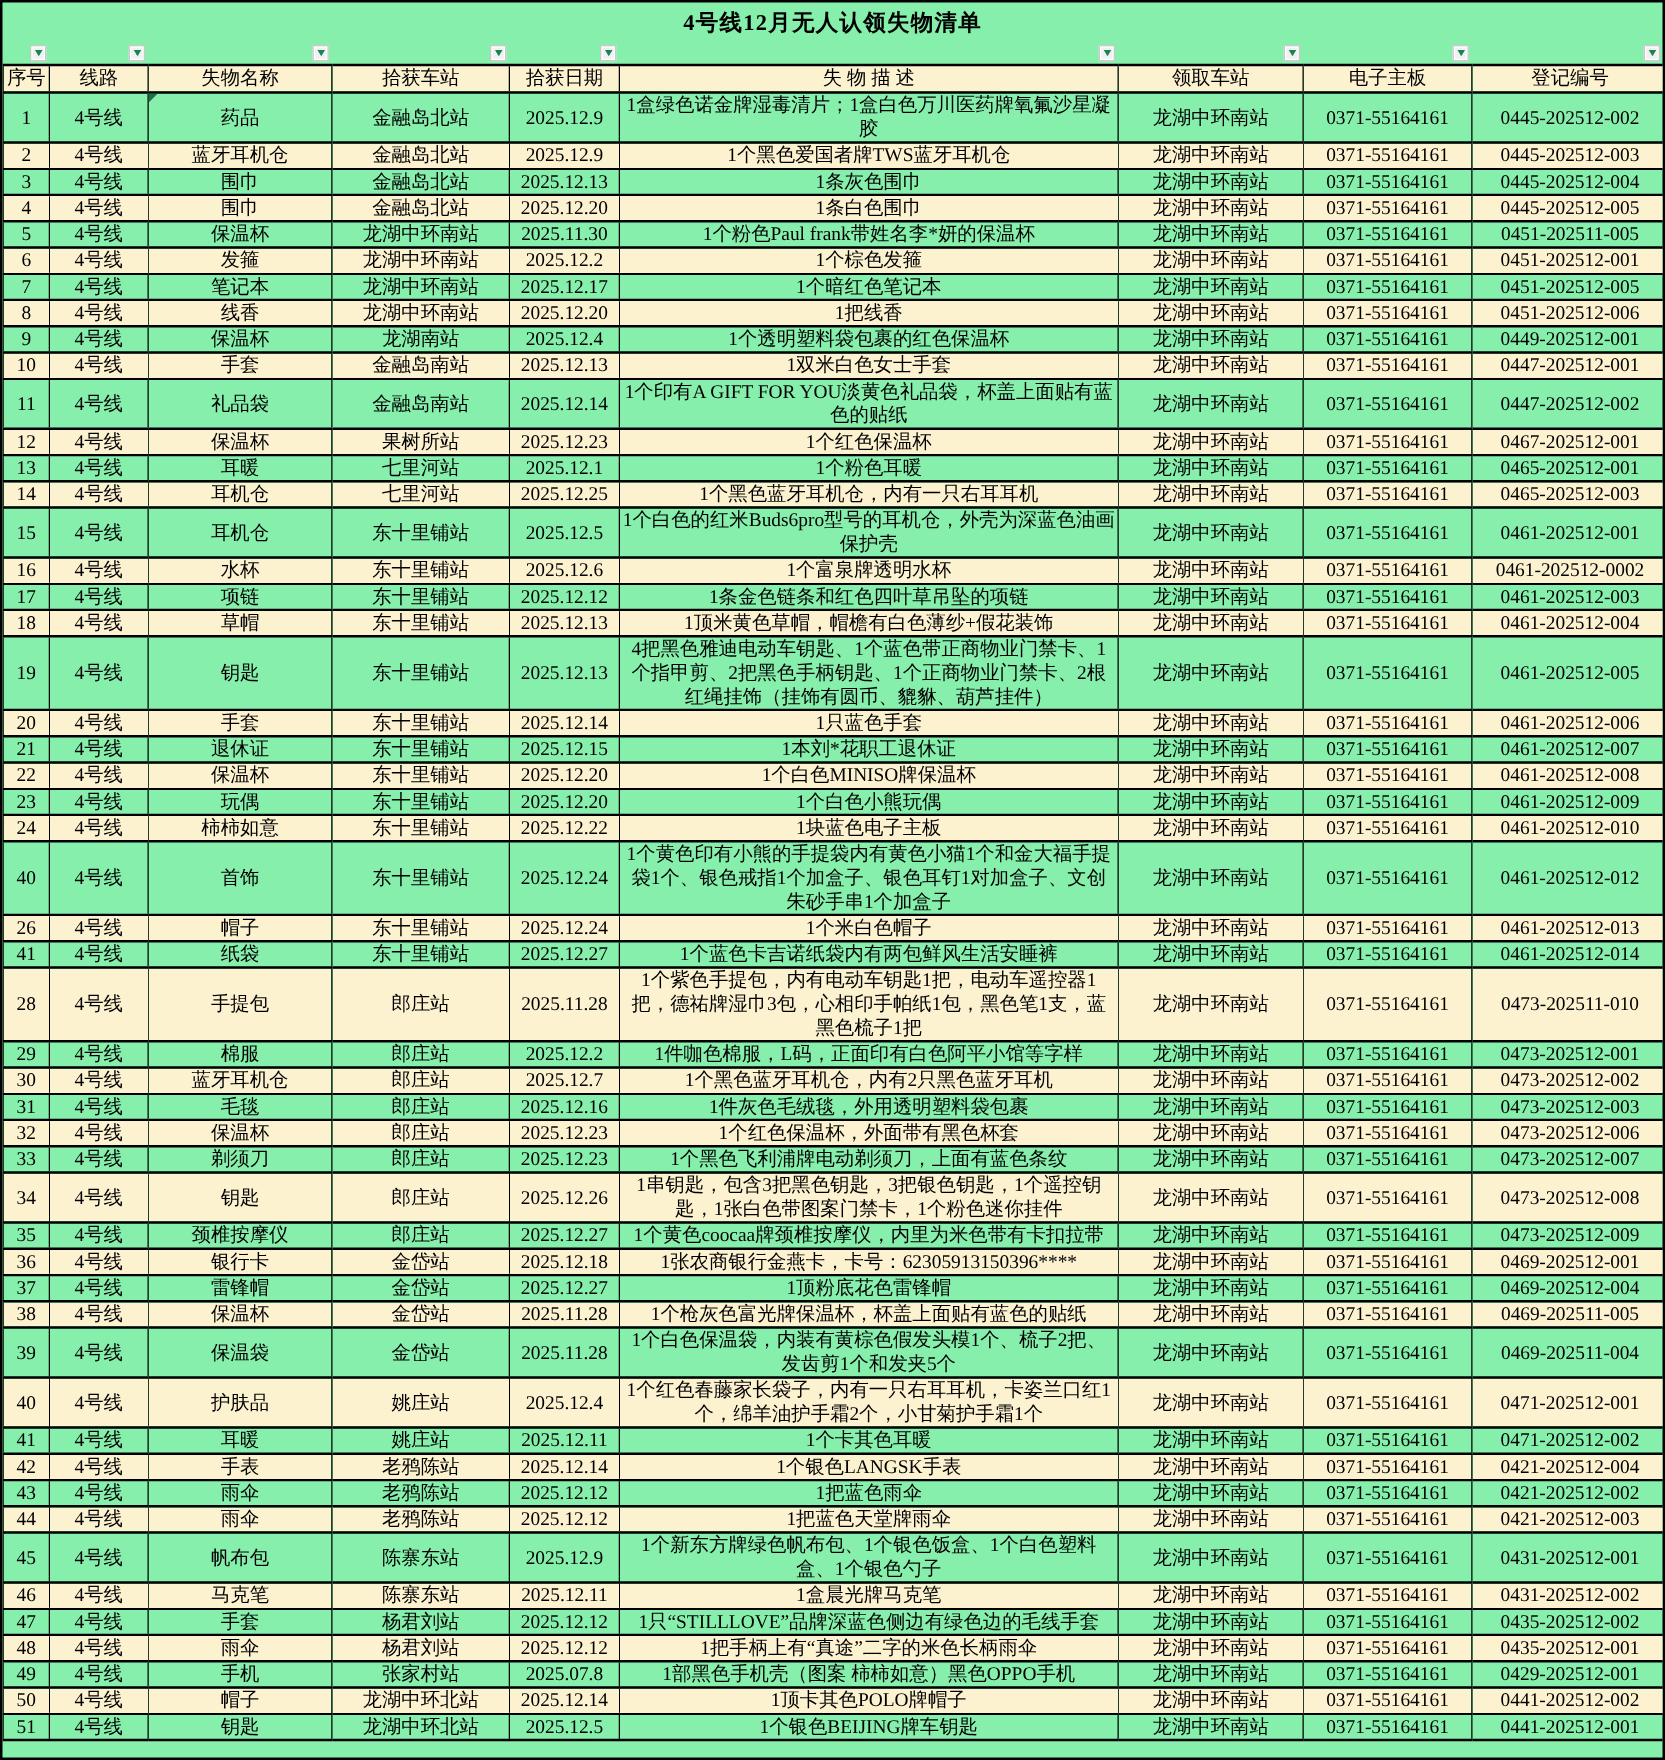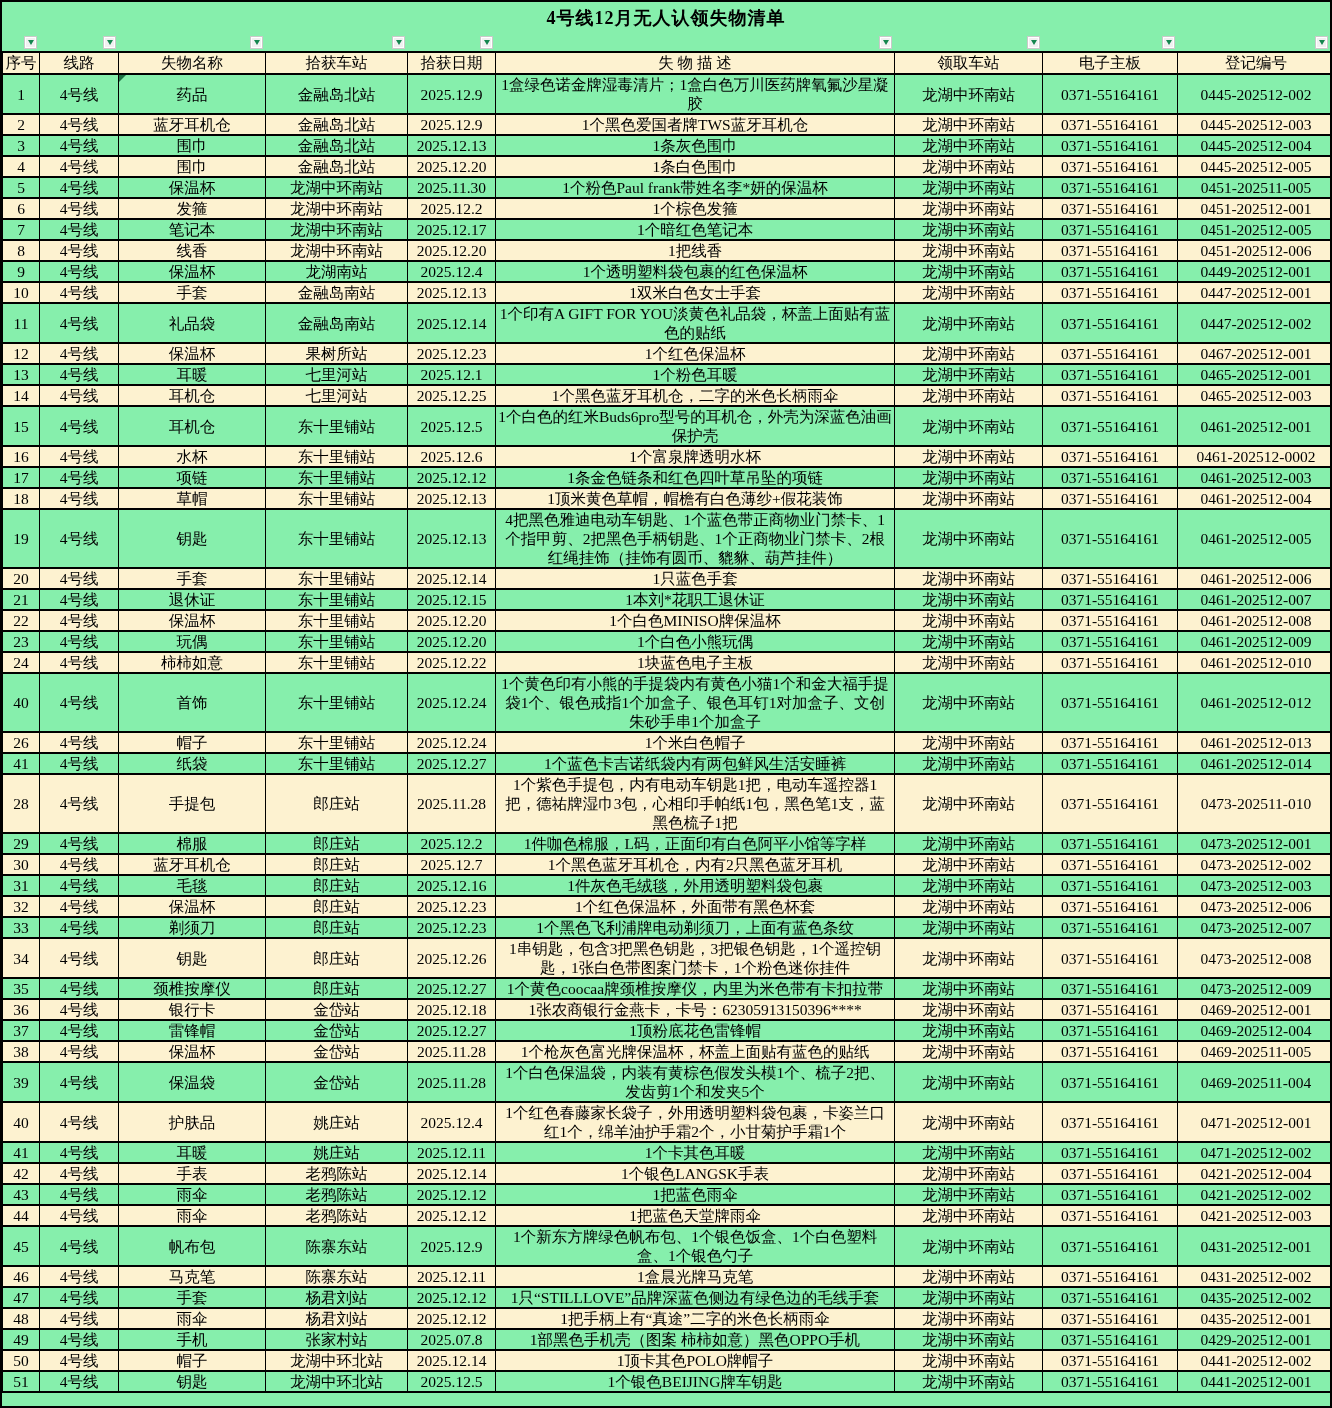--- a/index.html
+++ b/index.html
@@ -231,21 +231,21 @@
           <td>龙湖中环南站</td>
           <td>0371-55164161</td>
           <td>0465-202512-001</td>
         </tr>
         <tr class="alt">
           <td>14</td>
           <td>4号线</td>
           <td>耳机仓</td>
           <td>七里河站</td>
           <td>2025.12.25</td>
-          <td>1个黑色蓝牙耳机仓，二字的米色长柄雨伞</td>
+          <td>1个黑色蓝牙耳机仓，内有一只右耳耳机</td>
           <td>龙湖中环南站</td>
           <td>0371-55164161</td>
           <td>0465-202512-003</td>
         </tr>
         <tr>
           <td>15</td>
           <td>4号线</td>
           <td>耳机仓</td>
           <td>东十里铺站</td>
           <td>2025.12.5</td>
@@ -517,21 +517,21 @@
           <td>龙湖中环南站</td>
           <td>0371-55164161</td>
           <td>0469-202511-004</td>
         </tr>
         <tr class="alt">
           <td>40</td>
           <td>4号线</td>
           <td>护肤品</td>
           <td>姚庄站</td>
           <td>2025.12.4</td>
-          <td>1个红色春藤家长袋子，外用透明塑料袋包裹，卡姿兰口红1个，绵羊油护手霜2个，小甘菊护手霜1个</td>
+          <td>1个红色春藤家长袋子，内有一只右耳耳机，卡姿兰口红1个，绵羊油护手霜2个，小甘菊护手霜1个</td>
           <td>龙湖中环南站</td>
           <td>0371-55164161</td>
           <td>0471-202512-001</td>
         </tr>
         <tr>
           <td>41</td>
           <td>4号线</td>
           <td>耳暖</td>
           <td>姚庄站</td>
           <td>2025.12.11</td>

